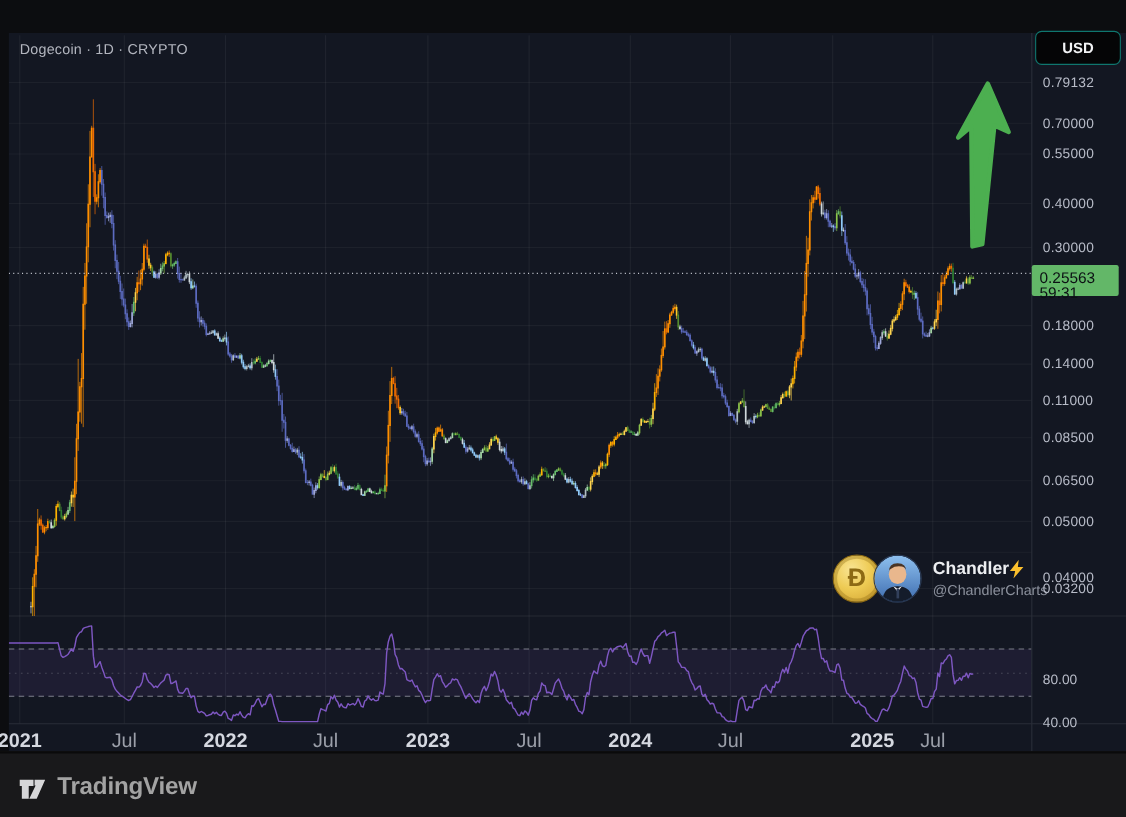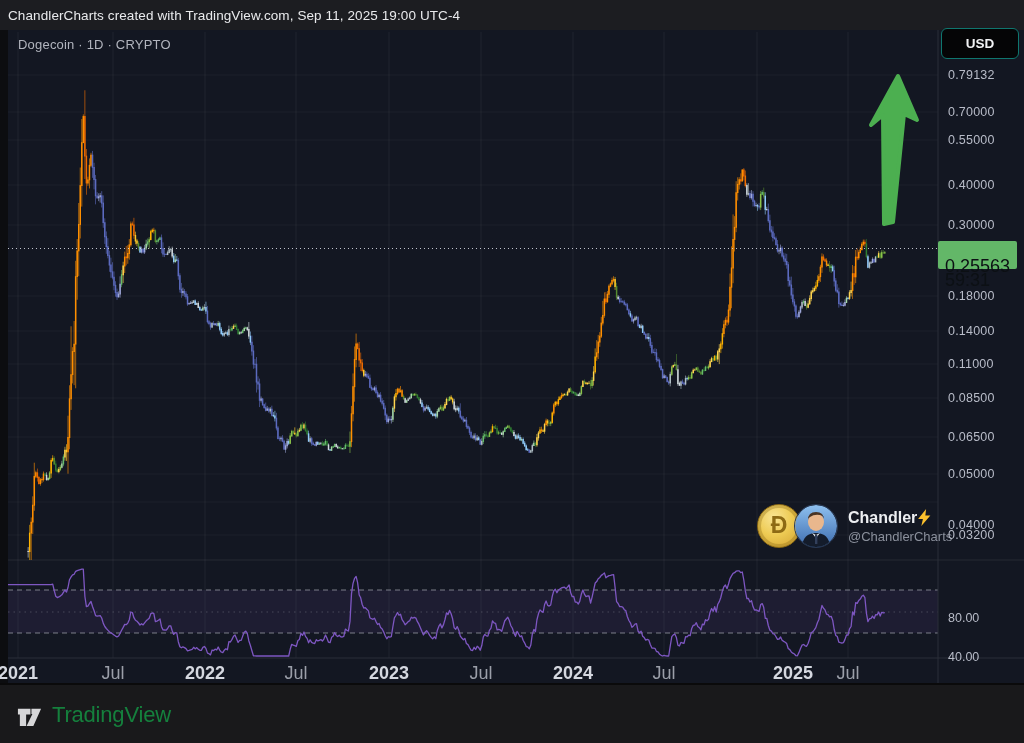--- a/index.html
+++ b/index.html
@@ -21,47 +21,44 @@
 
   .price-axis{position:absolute;left:938px;top:0;width:86px;height:628px;z-index:5;}
   .price-axis .tick{position:absolute;left:10px;transform:translateY(-50%);color:#b8bcc8;font-size:12.5px;letter-spacing:.2px;}
 
   .indicator-labels .tick{position:absolute;left:948px;transform:translateY(-50%);color:#b8bcc8;font-size:12.5px;z-index:5;}
 
   .time-axis{position:absolute;left:0;top:628px;width:938px;height:25px;overflow:hidden;z-index:5;}
   .time-axis .tick{position:absolute;top:5px;transform:translateX(-50%);font-size:18px;color:#9b9fa9;}
   .time-axis .tick.major{color:#d5d8e0;font-weight:700;}
 
-  .price-tag{position:absolute;left:938px;top:211px;width:79px;height:28px;background:#63b768;border-radius:2px;color:#0c1014;font-size:18px;font-weight:500;line-height:13.5px;padding:19px 0 0 7px;box-sizing:border-box;z-index:7;}
+  .price-tag{position:absolute;left:938px;top:211px;width:79px;height:28px;background:#63b768;border-radius:2px;color:#0c1014;font-size:14px;font-weight:500;line-height:13.5px;padding:5px 0 0 7px;box-sizing:border-box;z-index:7;}
 
   
   .watermark{position:absolute;left:757px;top:474px;display:flex;align-items:center;z-index:3;}
   .doge-coin{width:42px;height:42px;border-radius:50%;background:radial-gradient(circle at 38% 30%,#f9e493 0%,#eecb54 45%,#cf9f2e 100%);border:1px solid #8d6a14;box-shadow:inset 0 0 0 3px rgba(141,106,20,.35);display:flex;align-items:center;justify-content:center;}
   .doge-coin .d{color:#8d6a14;font-size:23px;font-weight:700;margin-top:-1px;}
   .avatar{width:42px;height:42px;border-radius:50%;margin-left:-7px;overflow:hidden;border:1px solid #2a3a55;}
   .wm-text{margin-left:10px;display:flex;flex-direction:column;}
   .wm-name{color:#eceef1;font-size:16px;font-weight:700;display:flex;align-items:center;gap:1px;}
   .wm-handle{color:#8b909c;font-size:13px;margin-top:2px;}
 
   
   .arrow-svg{position:absolute;left:862px;top:42px;z-index:3;}
 
   
   .footer{position:absolute;left:0;top:683px;width:1024px;height:60px;background:#19191b;border-top:2px solid #0a0a0b;display:flex;align-items:center;z-index:6;}
   .tv-logo{margin-left:16px;}
-  .tv-word{margin-left:9px;color:#15803d;font-size:22px;font-weight:400;letter-spacing:-.2px;}
+  .tv-word{margin-left:9px;color:#a3a3a3;font-size:22px;font-weight:700;letter-spacing:-.2px;}
 </style>
 </head>
 <body>
 
 <div class="screen">
 
-  <div class="topbar">
-    <span>ChandlerCharts created with TradingView.com, Sep 11, 2025 19:00 UTC-4</span>
-  </div>
 
   <div class="chart-area">
     <svg id="gfx" width="1024" height="653">
         <g>
           <line x1="8" x2="938" y1="45" y2="45" stroke="rgba(255,255,255,0.045)" stroke-width="1"></line>
           <line x1="8" x2="938" y1="82" y2="82" stroke="rgba(255,255,255,0.045)" stroke-width="1"></line>
           <line x1="8" x2="938" y1="110" y2="110" stroke="rgba(255,255,255,0.045)" stroke-width="1"></line>
           <line x1="8" x2="938" y1="155" y2="155" stroke="rgba(255,255,255,0.045)" stroke-width="1"></line>
           <line x1="8" x2="938" y1="195" y2="195" stroke="rgba(255,255,255,0.045)" stroke-width="1"></line>
           <line x1="8" x2="938" y1="266" y2="266" stroke="rgba(255,255,255,0.045)" stroke-width="1"></line>

